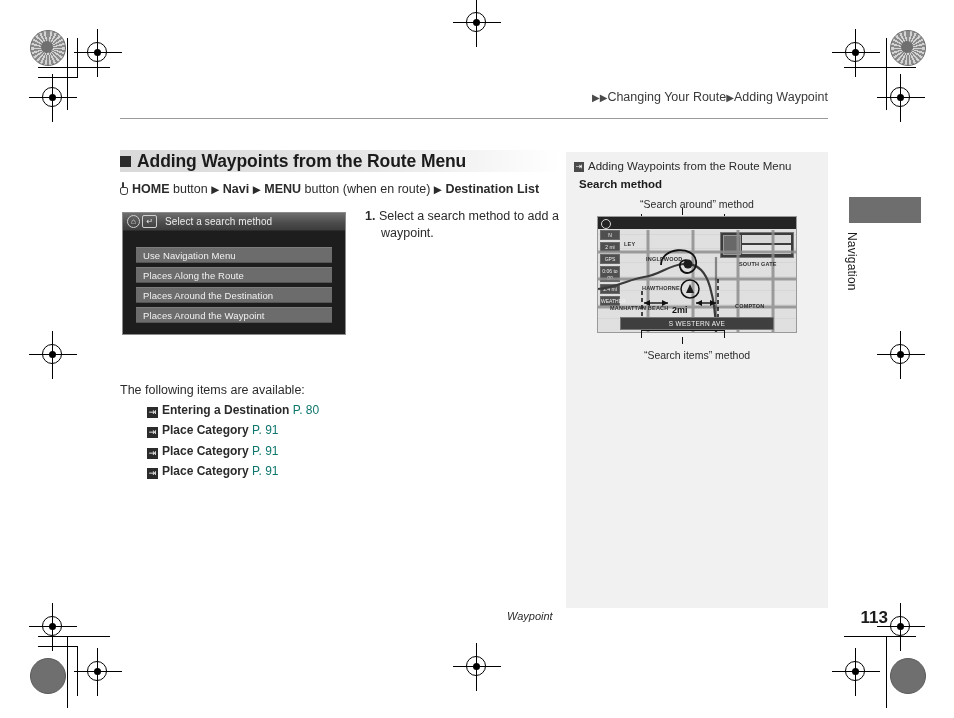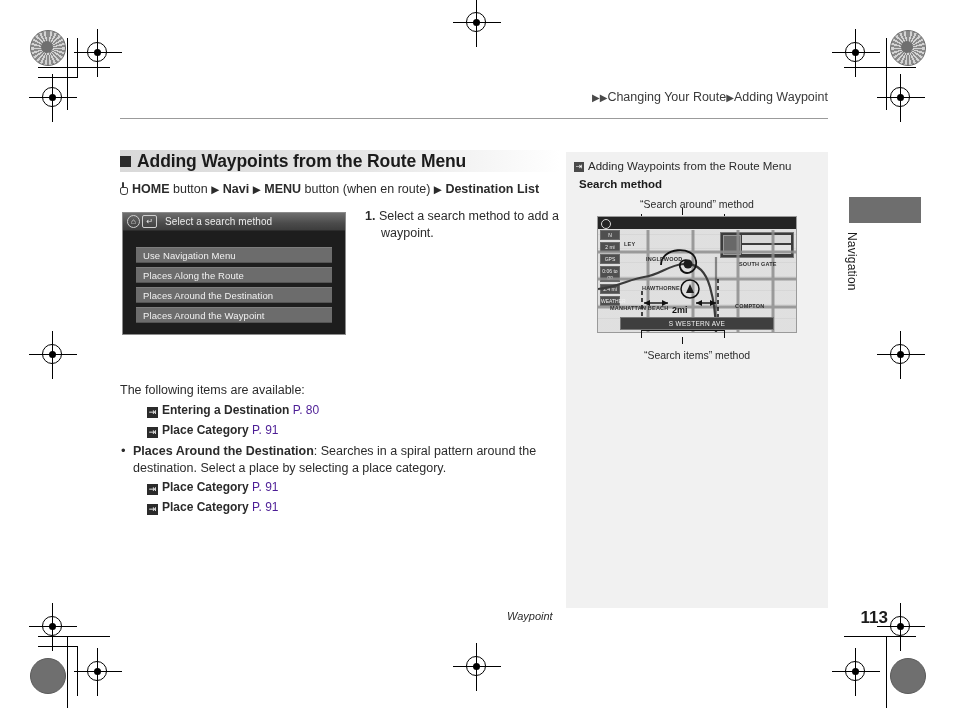--- a/index.html
+++ b/index.html
@@ -94,21 +94,21 @@
   .body{position:absolute;left:0;top:200px;width:440px;font-size:12.5px;line-height:17.5px;color:#2b2b2b;margin-top:32px;}
   .body .lead{margin-bottom:2px;}
   .bullet{position:relative;padding-left:13px;margin-bottom:1px;}
   .bullet:before{content:"\2022";position:absolute;left:1px;top:-1px;font-size:13px;color:#2b2b2b;}
   .bullet b{font-weight:bold;}
   .ref{padding-left:27px;margin:1px 0 3px 0;font-size:12px;white-space:nowrap;}
   .refico{display:inline-block;width:11px;height:11px;background:#2b2b2b;color:#fff;
           font-size:9px;line-height:11px;text-align:center;vertical-align:-1px;margin-right:4px;
           font-family:"DejaVu Sans",sans-serif;}
   .ref b{font-weight:bold;}
-  .ref .pg{font-weight:normal;color:#4c1d95;}
+  .ref .pg{font-weight:normal;color:#0f766e;}
 
   
   .side{position:absolute;left:566px;top:152px;width:262px;height:456px;background:#f1f1f1;}
   .side .hd{font-size:11.5px;color:#2b2b2b;padding:8px 0 0 8px;display:flex;align-items:flex-start;}
   .sideico{display:inline-block;width:10px;height:10px;background:#4a4a4a;color:#fff;font-size:8px;
            line-height:10px;text-align:center;margin-right:4px;margin-top:2px;flex:none;
            font-family:"DejaVu Sans",sans-serif;}
   .side .sub{font-size:11.5px;font-weight:bold;color:#1b1b1b;padding:6px 0 0 13px;}
   .caption{font-size:10.5px;color:#2b2b2b;text-align:center;margin-top:8px;}
   .caption.below{margin-top:6px;}
@@ -272,23 +272,20 @@
       <div class="lead">The following items are available:</div>
 
       <div class="ref">
         <span class="refico">⇥</span><b>Entering a Destination</b> <span class="pg">P. 80</span>
       </div>
 
       <div class="ref">
         <span class="refico">⇥</span><b>Place Category</b> <span class="pg">P. 91</span>
       </div>
 
-      <div class="bullet">
-        <b>Places Around the Destination</b><span>: Searches in a spiral pattern around the destination. Select a place by selecting a place category.</span>
-      </div>
       <div class="ref">
         <span class="refico">⇥</span><b>Place Category</b> <span class="pg">P. 91</span>
       </div>
 
       <div class="ref">
         <span class="refico">⇥</span><b>Place Category</b> <span class="pg">P. 91</span>
       </div>
     </div>
   </div>
 

